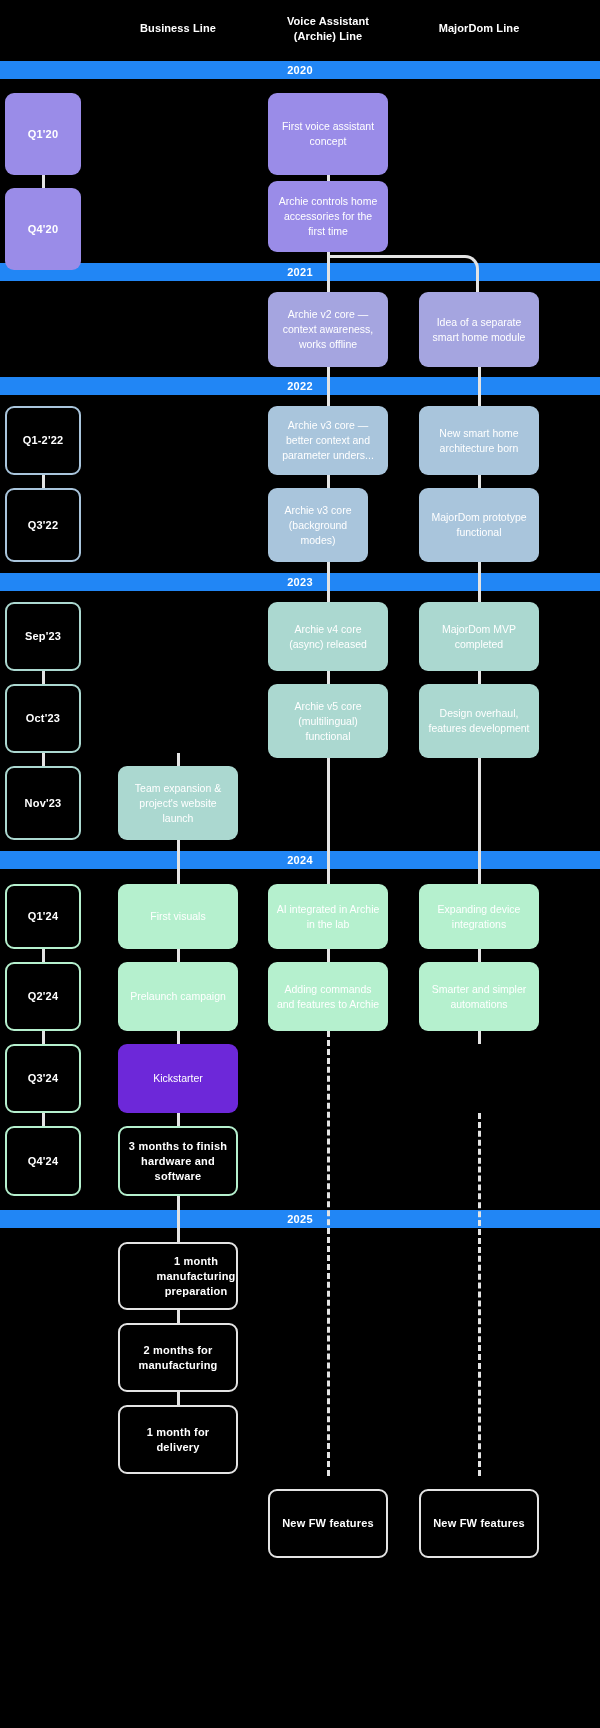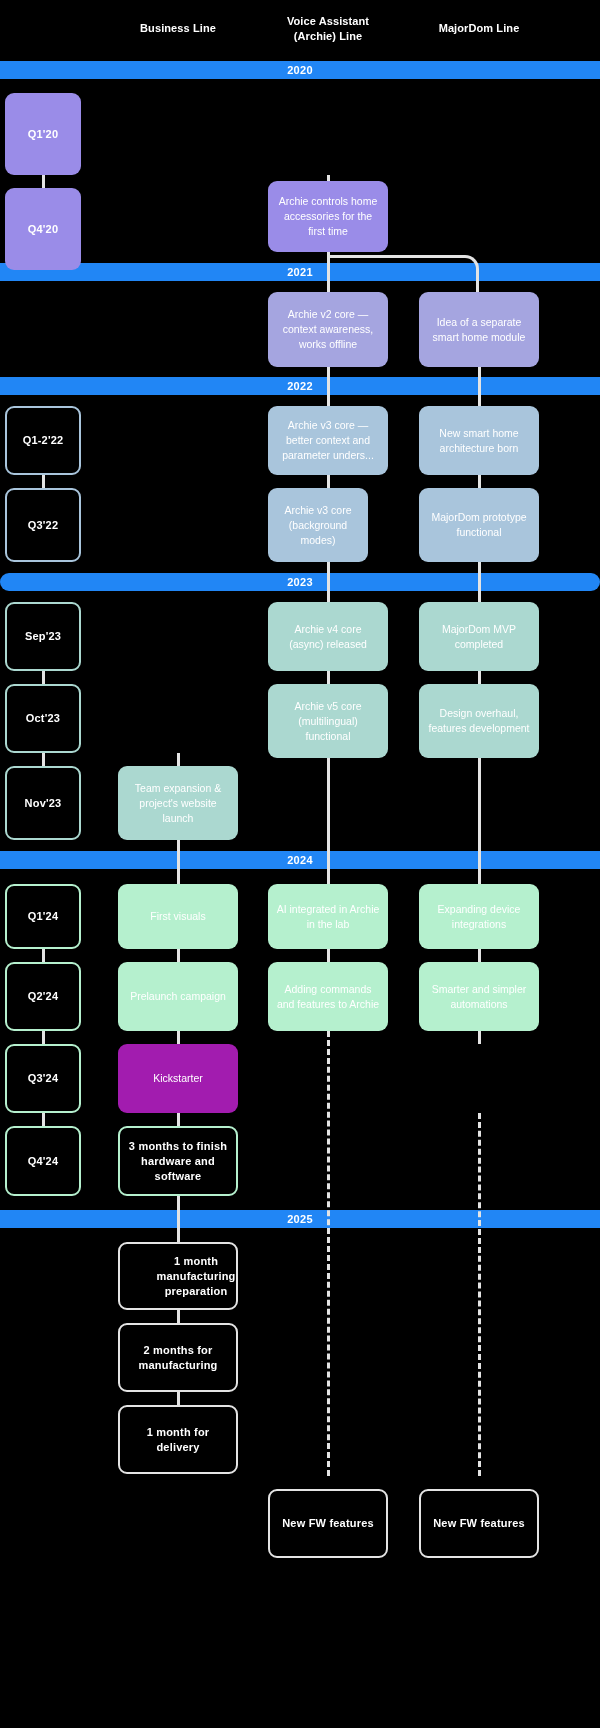--- a/index.html
+++ b/index.html
@@ -63,21 +63,21 @@
     font-size: 11px;
     letter-spacing: 0.2px;
   }
 
   
   .fill-purple   { background: #9a8ce8; }
   .fill-periwinkle { background: #a5a5e0; }
   .fill-steel    { background: #a9c5dc; }
   .fill-teal     { background: #abd8d0; }
   .fill-mint     { background: #b5f0ce; }
-  .fill-green    { background: #a21caf; }
+  .fill-green    { background: #6d28d9; }
   .fill-none     { background: #000000; }
 
   
   .ol-steel { border: 2px solid #a9c5dc; }
   .ol-teal  { border: 2px solid #abd8d0; }
   .ol-mint  { border: 2px solid #b5f0ce; }
   .ol-white { border: 2px solid #e4e4e4; }
 
   
   .conn {
@@ -108,21 +108,21 @@
   <div class="col-header" style="left:268px; top:14px; width:120px;">
     <div>Voice Assistant</div>
     <div>(Archie) Line</div>
   </div>
 
   <div class="col-header" style="left:419px; top:21px; width:120px;">MajorDom Line</div>
 
   <div class="year-band" style="top:61px;text-align:right;">2020</div>
   <div class="year-band" style="top:263px;">2021</div>
   <div class="year-band" style="top:377px;">2022</div>
-  <div class="year-band" style="top:573px;border-radius:9px;">2023</div>
+  <div class="year-band" style="top:573px;">2023</div>
   <div class="year-band" style="top:851px;">2024</div>
   <div class="year-band" style="top:1210px;">2025</div>
 
   <div class="conn" style="left:42px; top:175px; height:13px;"></div>
   <div class="conn" style="left:42px; top:475px; height:13px;"></div>
   <div class="conn" style="left:42px; top:671px; height:13px;"></div>
   <div class="conn" style="left:42px; top:753px; height:13px;"></div>
   <div class="conn" style="left:42px; top:949px; height:13px;"></div>
   <div class="conn" style="left:42px; top:1031px; height:13px;"></div>
   <div class="conn" style="left:42px; top:1113px; height:13px;"></div>
@@ -152,20 +152,21 @@
   <div class="conn" style="left:478px; top:562px; height:40px;"></div>
   <div class="conn" style="left:478px; top:671px; height:13px;"></div>
   <div class="conn" style="left:478px; top:758px; height:126px;"></div>
   <div class="conn" style="left:478px; top:949px; height:13px;"></div>
   <div class="conn" style="left:478px; top:1031px; height:13px;"></div>
   <div class="conn dashed" style="left:478px; top:1113px; height:363px;"></div>
 
   <div class="node period fill-purple" style="left:5px; top:93px; width:76px; height:82px;">Q1'20</div>
   <div class="node period fill-purple" style="left:5px; top:188px; width:76px; height:82px;">Q4'20</div>
 
+  <div class="node fill-purple" style="left:268px; top:93px; width:120px; height:82px;">First voice assistant concept</div>
   <div class="node fill-purple" style="left:268px; top:181px; width:120px; height:71px;">Archie controls home accessories for the first time</div>
 
   <div class="node fill-periwinkle" style="left:268px; top:292px; width:120px; height:75px;">Archie v2 core — context awareness, works offline</div>
   <div class="node fill-periwinkle" style="left:419px; top:292px; width:120px; height:75px;">Idea of a separate smart home module</div>
 
   <div class="node period fill-none ol-steel" style="left:5px; top:406px; width:76px; height:69px;">Q1-2'22</div>
   <div class="node period fill-none ol-steel" style="left:5px; top:488px; width:76px; height:74px;">Q3'22</div>
 
   <div class="node fill-steel" style="left:268px; top:406px; width:120px; height:69px;">Archie v3 core — better context and parameter unders...</div>
   <div class="node fill-steel" style="left:268px; top:488px; width:100px; height:74px;">Archie v3 core (background modes)</div>

